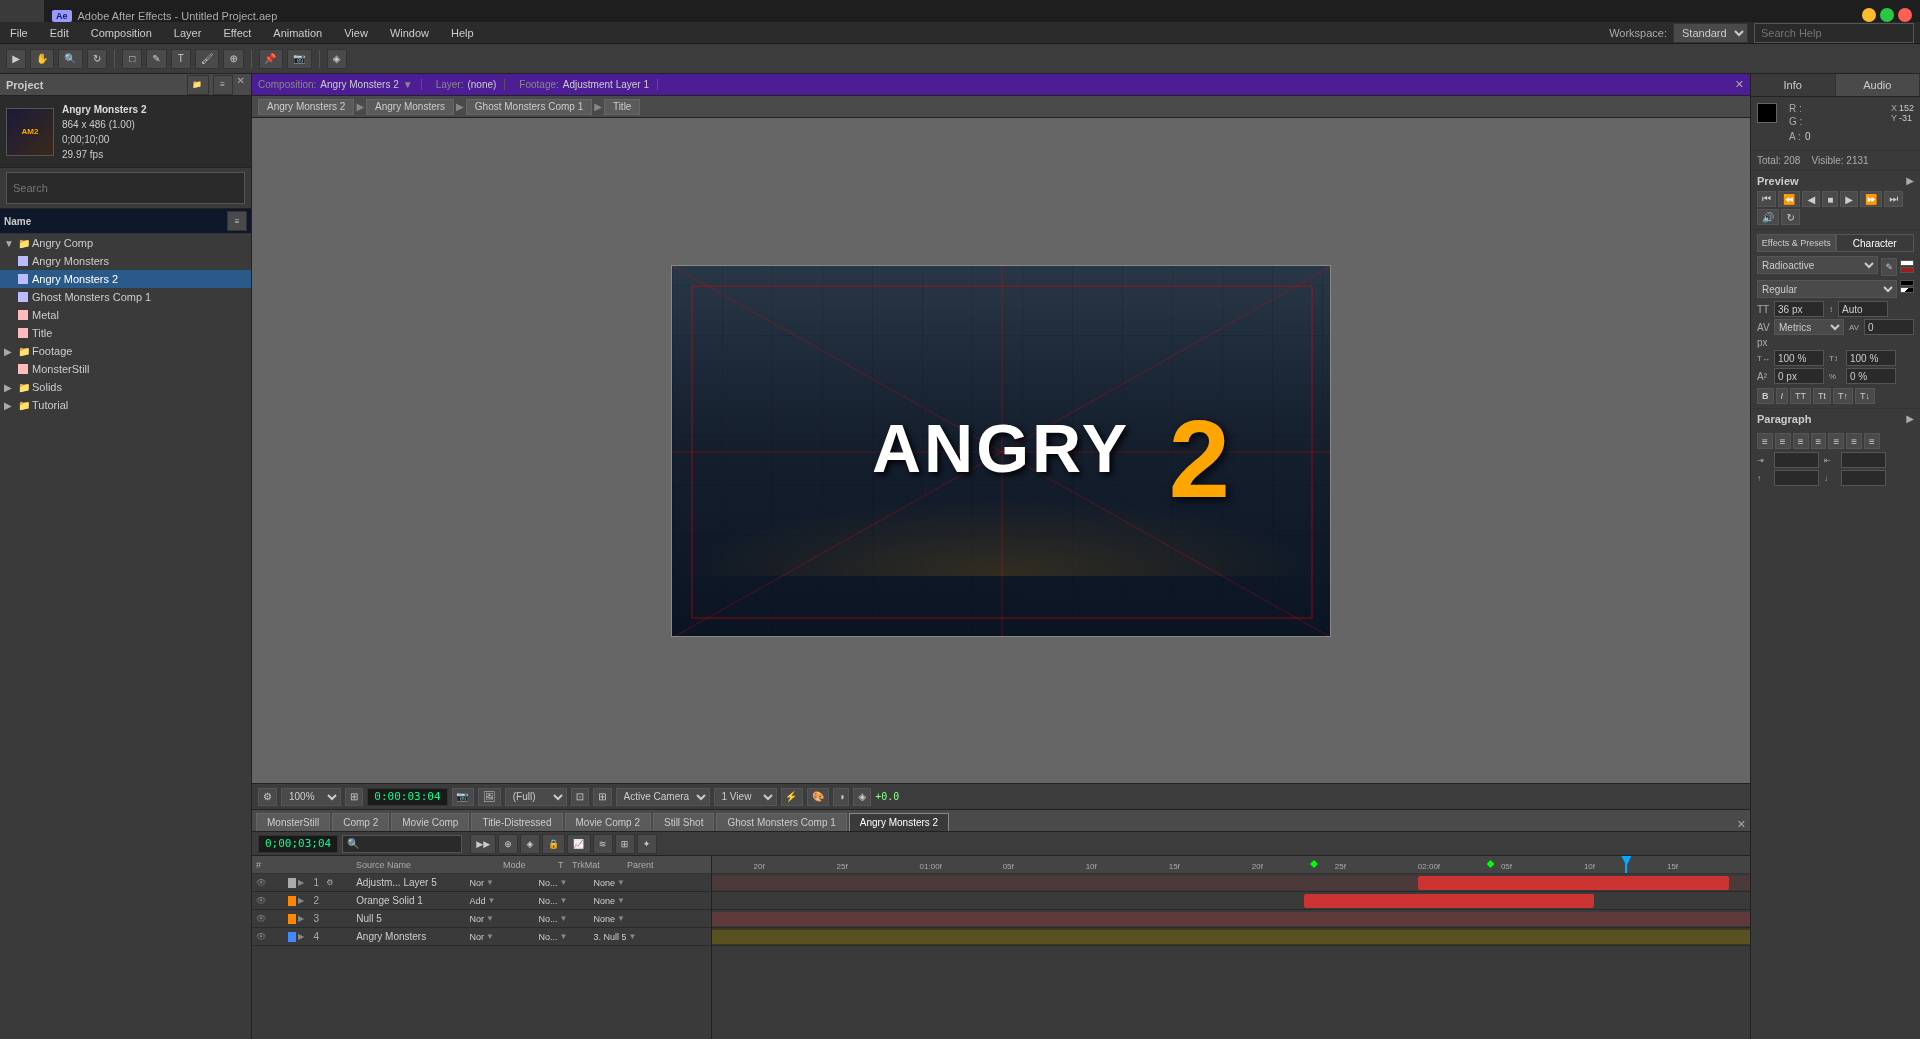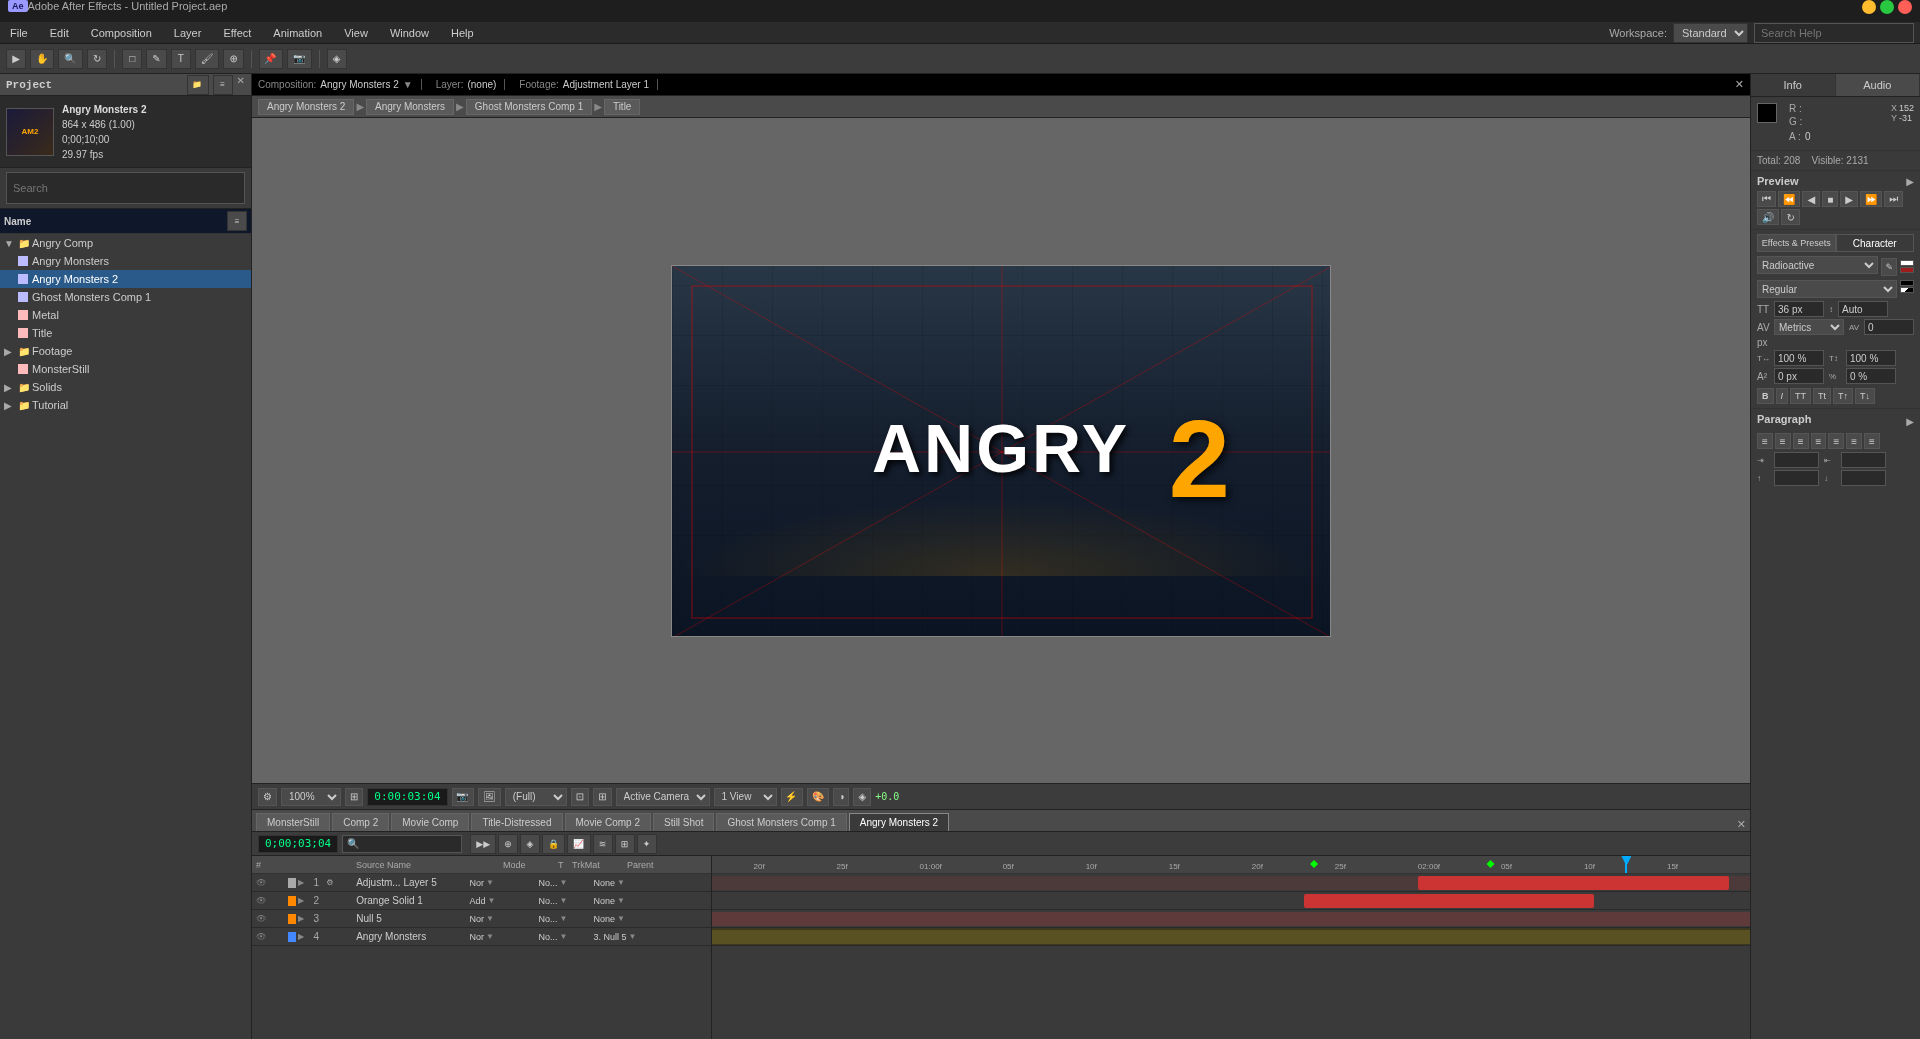--- a/index.html
+++ b/index.html
@@ -103,21 +103,20 @@
       height: 22px;
       display: flex;
       align-items: center;
       padding: 0 6px;
       border-bottom: 1px solid #222;
     }
     .panel-title {
       font-size: 11px;
       color: #ccc;
       font-weight: bold;
-      font-family: Liberation Mono, monospace;
     }
     .panel-close {
       margin-left: auto;
       cursor: pointer;
       color: #aaa;
       font-size: 10px;
     }
 
     
     .thumbnail-area {
@@ -219,21 +218,21 @@
       flex: 1;
       display: flex;
       flex-direction: column;
       background: #3a3a3a;
       min-width: 0;
     }
 
     
     .info-bar {
       height: 22px;
-      background: #000000;
+      background: #4c1d95;
       display: flex;
       align-items: center;
       padding: 0 6px;
       gap: 6px;
       border-bottom: 1px solid #222;
     }
     .info-section {
       display: flex;
       align-items: center;
       gap: 4px;
@@ -594,21 +593,21 @@
       border-bottom: 1px solid #333;
     }
 
     
     .preview-section {
       padding: 4px 6px;
       border-bottom: 1px solid #333;
     }
     .preview-header {
       display: flex;
-      align-items: center;
+      align-items: flex-start;
       justify-content: space-between;
       margin-bottom: 4px;
     }
     .preview-title {
       font-size: 11px;
       color: #ccc;
       font-weight: bold;
     }
     .preview-controls {
       display: flex;
@@ -752,22 +751,24 @@
     ::-webkit-scrollbar-track { background: #2a2a2a; }
     ::-webkit-scrollbar-thumb { background: #5a5a5a; border-radius: 4px; }
 
     .timeline-close { margin-left: auto; color: #aaa; cursor: pointer; }
 
     
     .title-bar {
       height: 22px;
       background: #1e1e1e;
       display: flex;
-      align-items: flex-start;
+      align-items: flex-end;
       padding: 0 8px;
+      gap: 6px;
+      margin-left: 44px;
     }
     .title-text { color: #aaa; font-size: 11px; }
     .window-btns { margin-left: auto; display: flex; gap: 4px; }
     .win-btn { width: 14px; height: 14px; border-radius: 50%; cursor: pointer; }
     .win-min { background: #ffbd2e; }
     .win-max { background: #28c841; }
     .win-close { background: #ff5f57; }
 
     .after-effects-logo {
       background: #9999ff;

